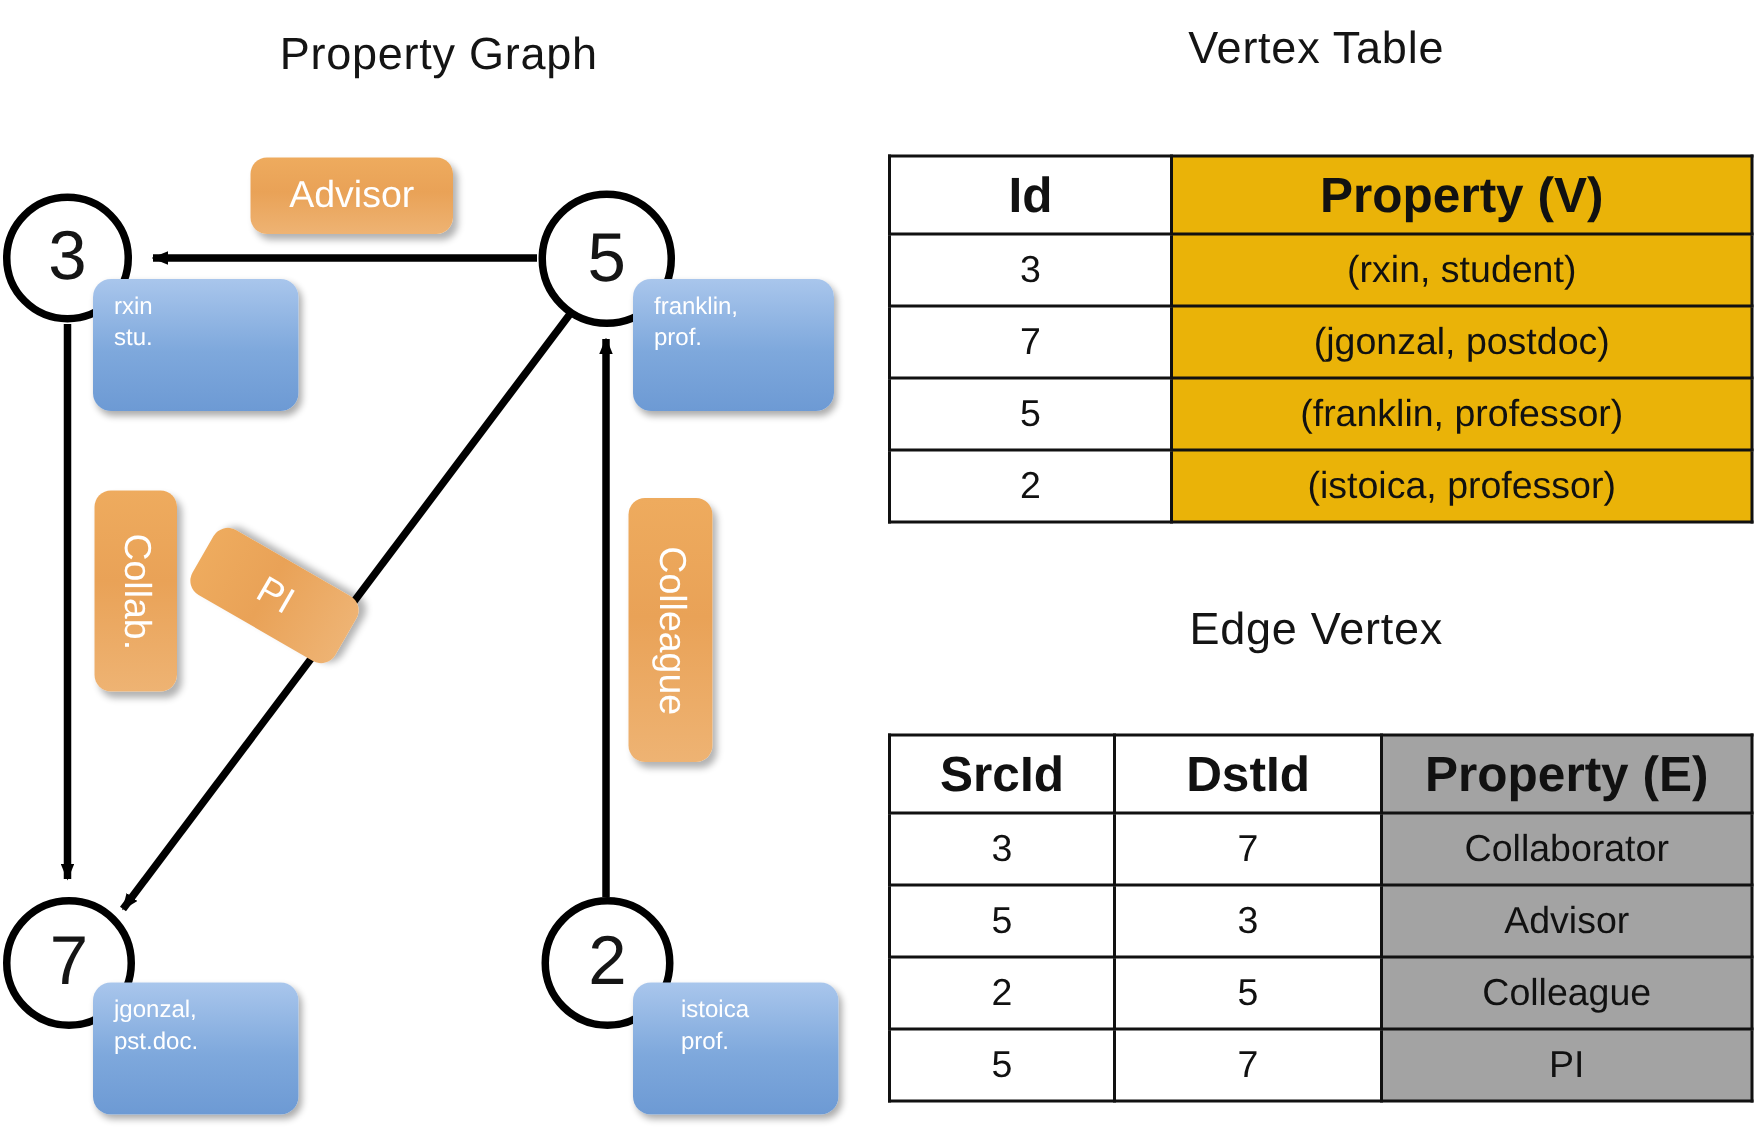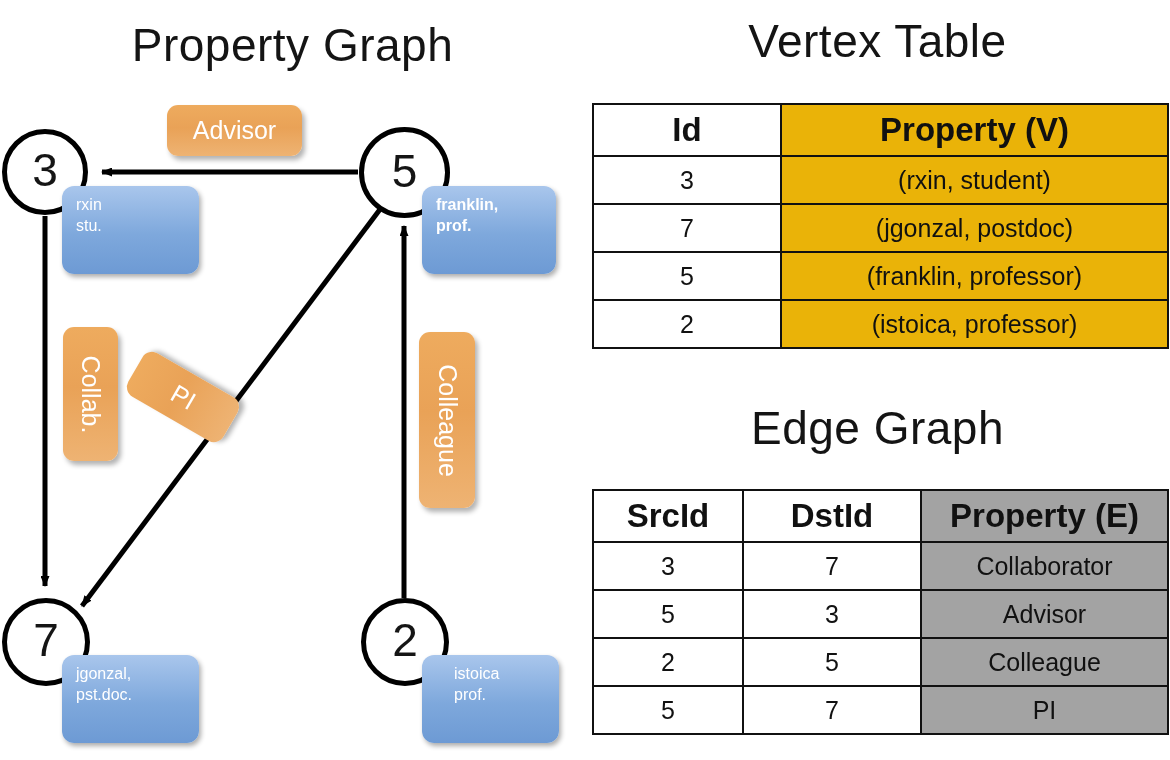--- a/index.html
+++ b/index.html
@@ -13,21 +13,21 @@
     position: relative;
     overflow: hidden;
     font-family: "Liberation Sans", sans-serif;
     color: #0d0d0d;
   }
 
   
   .title {
     position: absolute;
     font-weight: 400;
-    font-size: 46px;
+    font-size: 30px;
     line-height: 1;
     letter-spacing: 0.5px;
     color: #141414;
     white-space: nowrap;
     font-family: "Liberation Sans", sans-serif;
   }
   #title-property-graph { left: 0px;   top: 22px; width: 585px; text-align: center; }
   #title-vertex-table   { left: 585px; top: 18px; width: 585px; text-align: center; }
   #title-edge-table     { left: 585px; top: 405px; width: 585px; text-align: center; }
 
@@ -143,21 +143,21 @@
   #edge-table { left: 592px; top: 489px; width: 575px; }
   #edge-table col.c-src  { width: 150px; }
   #edge-table col.c-dst  { width: 178px; }
   #edge-table col.c-prop { width: 247px; }
 </style>
 </head>
 <body>
 
 <div class="title" id="title-property-graph">Property Graph</div>
 <div class="title" id="title-vertex-table">Vertex Table</div>
-<div class="title" id="title-edge-table">Edge Graph</div>
+<div class="title" id="title-edge-table">Edge Vertex</div>
 
 <div id="graph-panel">
 
   <svg id="graph-edges" viewBox="0 0 585 760">
     <defs>
       <marker id="arrowhead" markerWidth="11" markerHeight="9" refX="10" refY="4.5" orient="auto" markerUnits="userSpaceOnUse">
         <path d="M0,0 L11,4.5 L0,9 Z" fill="#000"></path>
       </marker>
     </defs>
 
@@ -174,21 +174,21 @@
     <span>3</span>
   </div>
   <div class="prop-box" style="left:62px; top:186px; width:137px; height:88px;">
     <div>rxin</div>
     <div>stu.</div>
   </div>
 
   <div class="node-circle" style="left:359px; top:127px; width:91px; height:91px;">
     <span>5</span>
   </div>
-  <div class="prop-box" style="left:422px; top:186px; width:134px; height:88px;font-weight:bold;">
+  <div class="prop-box" style="left:422px; top:186px; width:134px; height:88px;">
     <div>franklin,</div>
     <div>prof.</div>
   </div>
 
   <div class="node-circle" style="left:2px; top:598px; width:88px; height:88px;">
     <span>7</span>
   </div>
   <div class="prop-box" style="left:62px; top:655px; width:137px; height:88px;">
     <div>jgonzal,</div>
     <div>pst.doc.</div>

